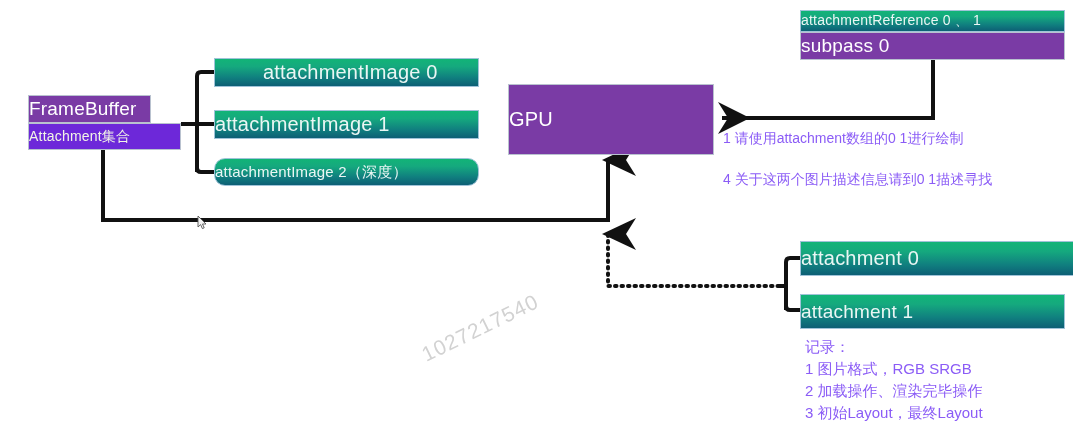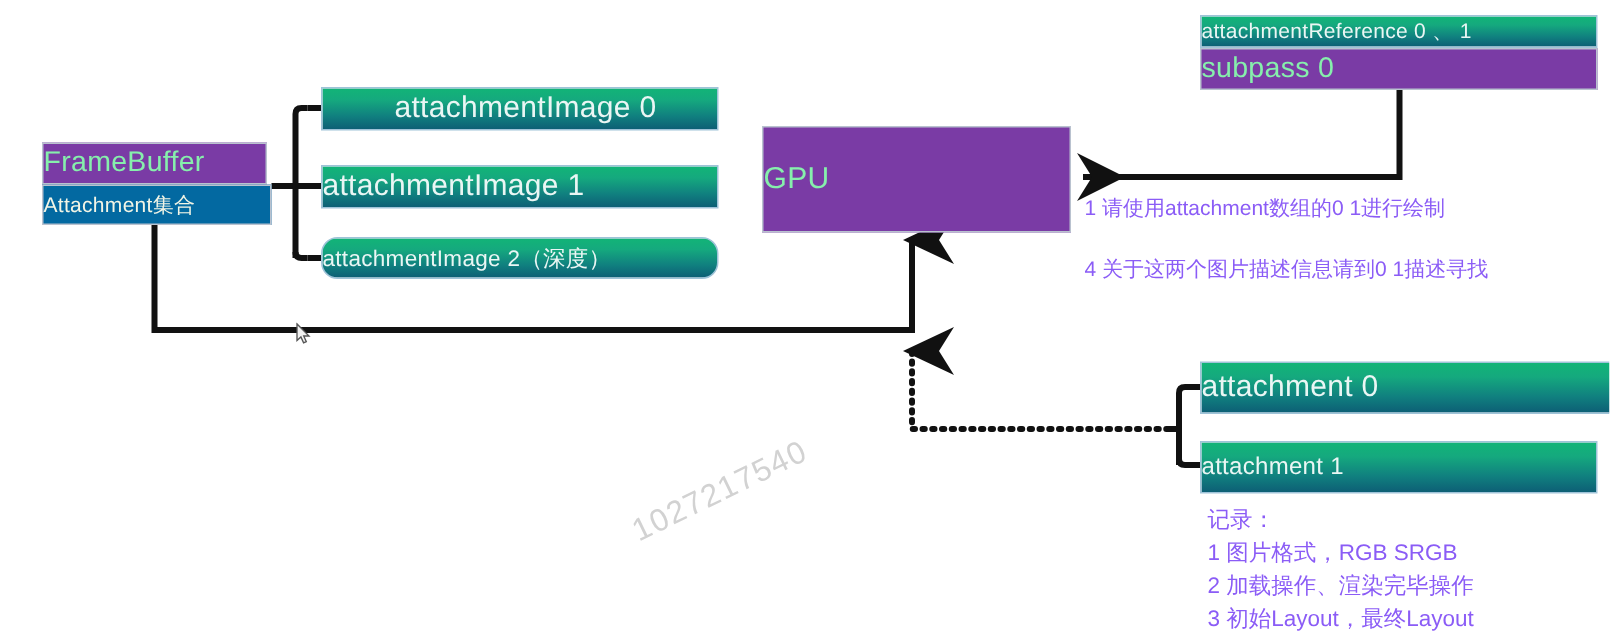--- a/index.html
+++ b/index.html
@@ -29,24 +29,24 @@
   }
   
   .green-box {
     background: linear-gradient(180deg, #12b477 0%, #15a97e 28%, #10807f 68%, #0d5f75 100%);
     border: 1px solid #9fc3d8;
     color: #eaf6f4;
   }
   .purple-box {
     background: #7a3ba5;
     border: 1px solid #b9c2cf;
-    color: #86efac;
+    color: #ffffff;
   }
   .olive-box {
-    background: #0369a1;
+    background: #6d28d9;
     border: 1px solid #b9c2cf;
     color: #f2f5e6;
   }
   .note {
     position: absolute;
     color: #8b5cf6;
     white-space: nowrap;
     line-height: 1.0;
   }
   .wm {
@@ -105,21 +105,21 @@
       <path d="M786,286 L779,286" stroke="#111111" stroke-width="4" fill="none"></path>
       <path d="M786,262 L786,310" stroke="#111111" stroke-width="4" fill="none"></path>
       <path d="M794,258 L790,258 Q786,258 786,262" stroke="#111111" stroke-width="4" fill="none"></path>
       <path d="M786,306 Q786,310 790,310 L794,310" stroke="#111111" stroke-width="4" fill="none"></path>
       <path d="M794,258 L800,258" stroke="#111111" stroke-width="4" fill="none"></path>
       <path d="M794,310 L800,310" stroke="#111111" stroke-width="4" fill="none"></path>
     </g>
     <path d="M779,286 L608,286 L608,234" stroke="#111111" stroke-width="4" fill="none" stroke-dasharray="1.5 5" stroke-linecap="round" marker-end="url(#arrow-up)"></path>
   </svg>
 
-  <div class="box purple-box" style="left:28px; top:95px; width:150px; height:28px; font-size:19px;">
+  <div class="box purple-box" style="left:28px; top:95px; width:123px; height:28px; font-size:19px;">
     <span>FrameBuffer</span>
   </div>
   <div class="box olive-box" style="left:28px; top:123px; width:153px; height:27px; font-size:14px;">
     <span>Attachment集合</span>
   </div>
 
   <div class="box green-box" style="left:214px; top:58px; width:265px; height:29px; font-size:20px;padding-left:48px;">
     <span>attachmentImage 0</span>
   </div>
   <div class="box green-box" style="left:214px; top:110px; width:265px; height:29px; font-size:20px;">
@@ -139,21 +139,21 @@
   <div class="box purple-box" style="left:800px; top:32px; width:265px; height:28px; font-size:19px;">
     <span>subpass 0</span>
   </div>
 
   <div class="note" style="left:723px; top:131px; font-size:14px;">1 请使用attachment数组的0 1进行绘制</div>
   <div class="note" style="left:723px; top:172px; font-size:14px;">4 关于这两个图片描述信息请到0 1描述寻找</div>
 
   <div class="box green-box" style="left:800px; top:241px; width:318px; height:35px; font-size:20px;">
     <span>attachment 0</span>
   </div>
-  <div class="box green-box" style="left:800px; top:294px; width:265px; height:35px; font-size:16px;">
+  <div class="box green-box" style="left:800px; top:294px; width:265px; height:35px; font-size:19px;">
     <span>attachment 1</span>
   </div>
 
   <div class="note" style="left:805px; top:339px; font-size:15px;">记录：</div>
   <div class="note" style="left:805px; top:361px; font-size:15px;">1 图片格式，RGB SRGB</div>
   <div class="note" style="left:805px; top:383px; font-size:15px;">2 加载操作、渲染完毕操作</div>
   <div class="note" style="left:805px; top:405px; font-size:15px;">3 初始Layout，最终Layout</div>
 
   <div class="wm" style="left:418px; top:345px;">1027217540</div>
 

